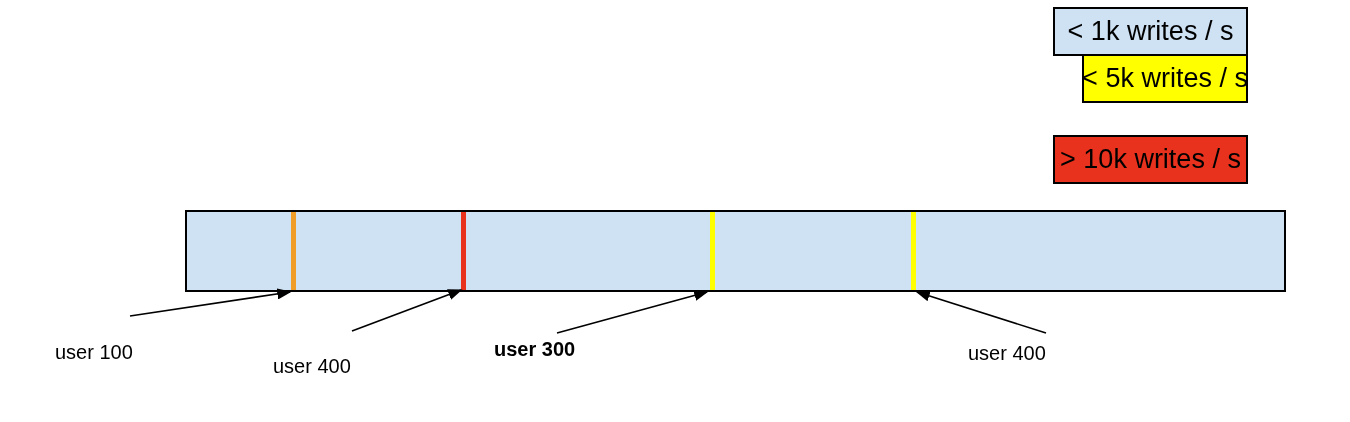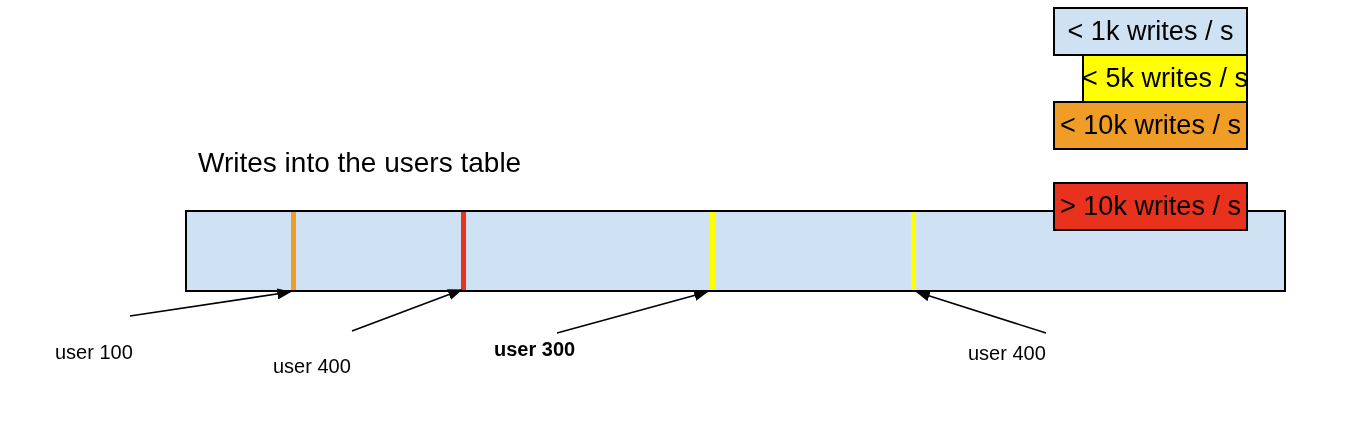--- a/index.html
+++ b/index.html
@@ -48,38 +48,34 @@
     left: 0; top: 0;
     width: 1350px; height: 422px;
     pointer-events: none;
   }
 </style>
 </head>
 <body>
 
 <div class="canvas">
 
-  <div class="abs title" style="left: 198px; top: 146px;">Writes into the users table</div>
 
   <div class="abs bar" style="background-color: rgb(207, 226, 243); left: 185px; top: 210px; width: 1101px; height: 82px;"></div>
 
   <div class="abs marker" style="background-color: rgb(240, 157, 40); left: 291px; top: 212px; width: 5px; height: 78px;"></div>
   <div class="abs marker" style="background-color: rgb(232, 50, 29); left: 461px; top: 212px; width: 5px; height: 78px;"></div>
   <div class="abs marker" style="background-color: rgb(255, 255, 0); left: 710px; top: 212px; width: 5px; height: 78px;"></div>
   <div class="abs marker" style="background-color: rgb(255, 255, 0); left: 911px; top: 212px; width: 5px; height: 78px;"></div>
 
   <div class="abs legend" style="left: 1013px; top: 7px; width: 235px;">
     <div class="legend-row" style="background-color: rgb(207, 226, 243);">
       <span>&lt; 1k writes / s</span>
     </div>
     <div class="legend-row" style="background-color: rgb(255, 255, 0); margin-left: 29px;">
       <span>&lt; 5k writes / s</span>
-    </div>
-    <div class="legend-row" style="background-color: rgb(240, 157, 40);">
-      <span>&lt; 10k writes / s</span>
     </div>
     <div class="legend-row" style="background-color: rgb(232, 50, 29); margin-top: 32px;">
       <span>&gt; 10k writes / s</span>
     </div>
   </div>
 
   <div class="abs user-label" style="left: 55px; top: 335px;">user 100</div>
   <div class="abs user-label" style="left: 273px; top: 349px;">user 400</div>
   <div class="abs user-label" style="left: 494px; top: 332px; font-weight: bold;">user 300</div>
   <div class="abs user-label" style="left: 968px; top: 336px;">user 400</div>

